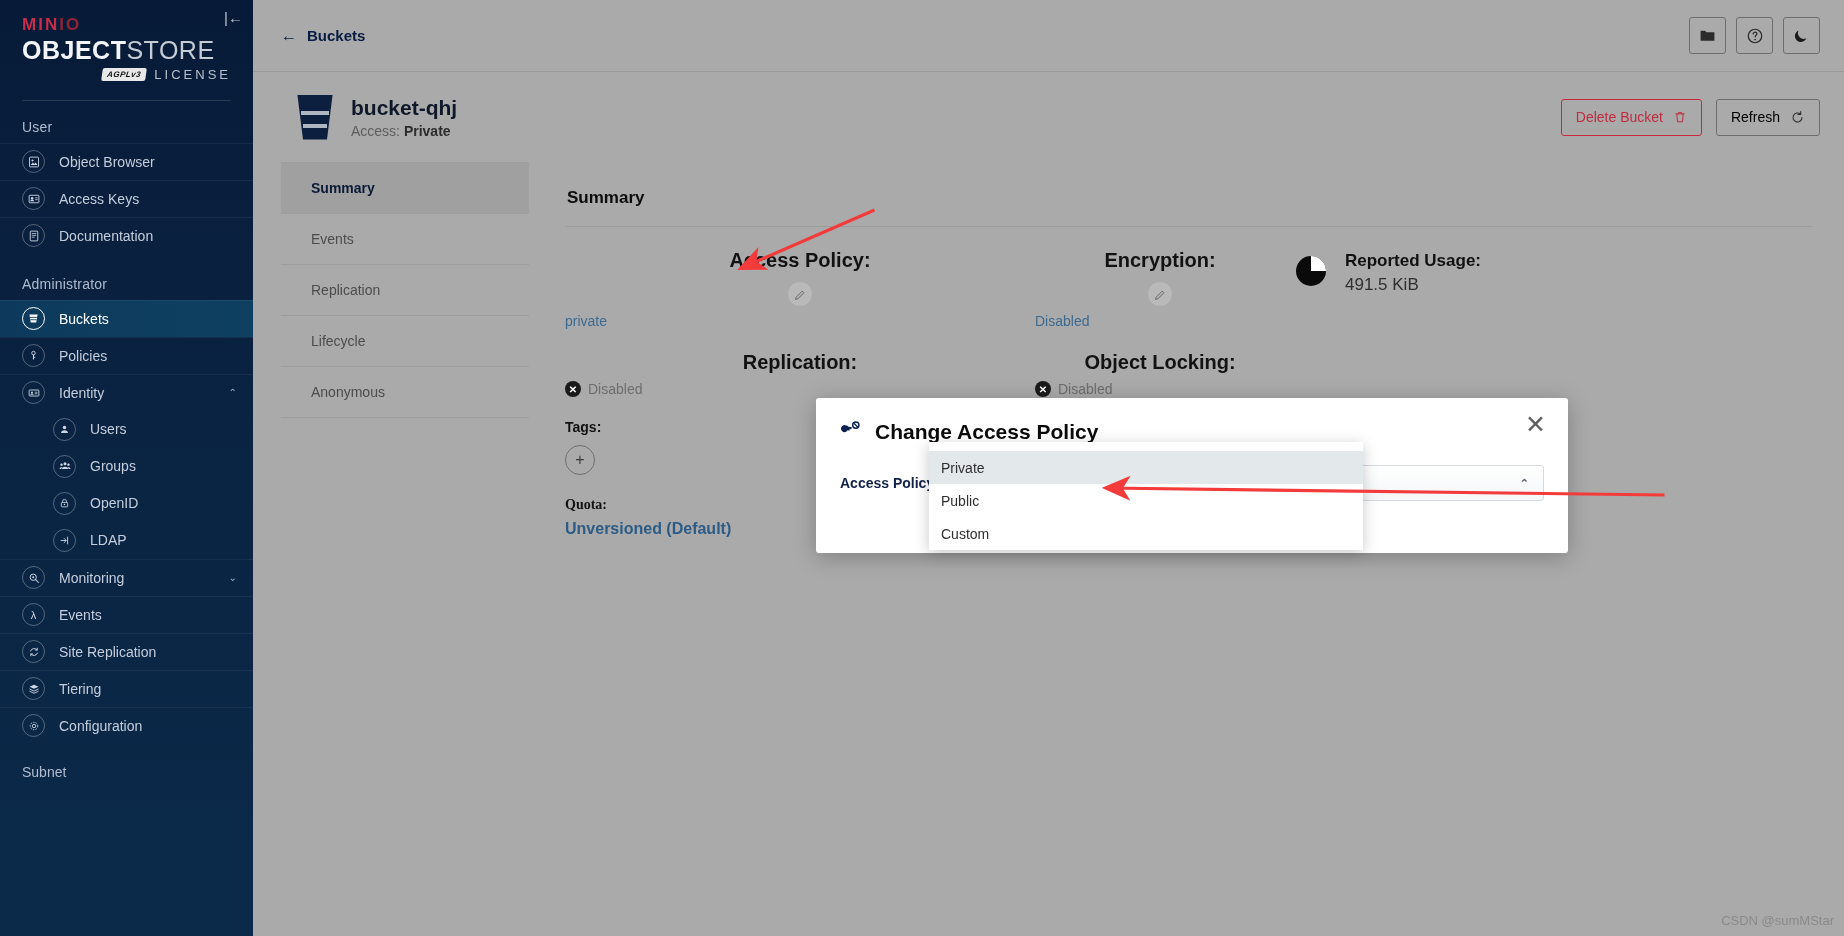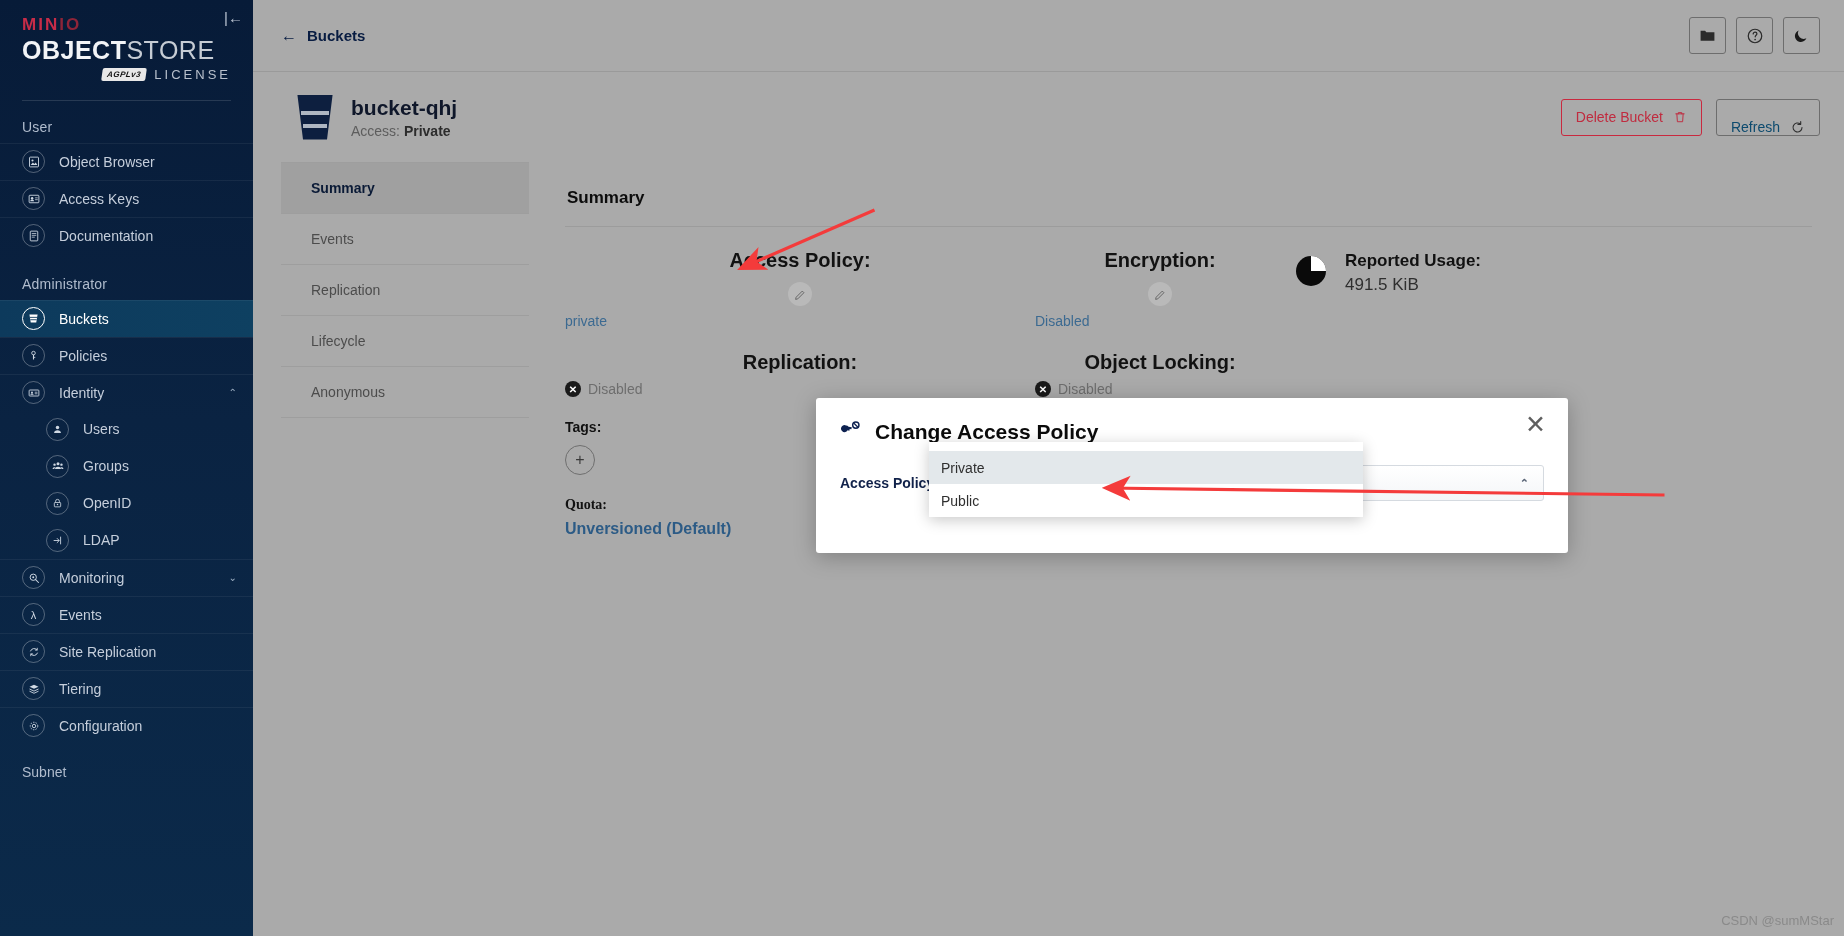--- a/index.html
+++ b/index.html
@@ -46,21 +46,21 @@
     display: flex; align-items: center; height: 37px; padding: 0 16px 0 22px;
     color: #c5cedb; font-size: 14px; cursor: pointer; position: relative;
     border-top: 1px solid rgba(255,255,255,0.06);
   }
   .nav-item.no-border { border-top: none; }
   .nav-item.active {
     background: linear-gradient(90deg, #0d3a5c 0%, #0e4061 100%);
     color: #ffffff;
   }
   .nav-item.active .nav-ico { border-color: #ffffff; color: #fff; }
-  .nav-item.child { padding-left: 46px; }
+  .nav-item.child { padding-left: 46px; margin-left: 7px; }
   .nav-ico {
     width: 23px; height: 23px; border-radius: 50%;
     border: 1px solid rgba(255,255,255,0.30);
     display: flex; align-items: center; justify-content: center;
     margin-right: 14px; flex: 0 0 23px; font-size: 11px; color: #cfd8e3;
   }
   .nav-ico svg { display:block; }
   .nav-label { flex: 1 1 auto; white-space: nowrap; }
   .nav-chevron { font-size: 10px; color: #9fb0c4; }
   .subnet-title { color: #b0bccd; font-size: 14px; padding: 20px 22px 6px 22px; }
@@ -99,21 +99,21 @@
   .bucket-glyph .s2 { top: 29px; left: 8px; right: 8px; }
   .bucket-name { font-size: 21px; font-weight: bold; color: #0f172a; line-height: 1.25; }
   .bucket-access { font-size: 14px; color: #5d5d5d; margin-top: 2px; }
   .bucket-access b { color: #2c2c2c; }
   .hdr-buttons { display: flex; gap: 14px; }
   .btn {
     height: 37px; padding: 0 14px; border-radius: 3px; font-size: 14px;
     display: flex; align-items: center; gap: 10px; cursor: pointer; background: transparent;
   }
   .btn-delete { border: 1px solid #c9293f; color: #c02b3f; }
-  .btn-refresh { border: 1px solid #6d6d6d; color: #0c4a6e; align-items: flex-end; }
+  .btn-refresh { border: 1px solid #6d6d6d; color: #000000; }
 
   .content-row { display: flex; padding: 0 0 0 28px; }
   .tabs-col { width: 248px; flex: 0 0 248px; border-top: 1px solid #9e9e9e; }
   .tab {
     height: 51px; display: flex; align-items: center; padding-left: 30px;
     font-size: 14px; color: #4c4c4c; border-bottom: 1px solid #9e9e9e; cursor: pointer;
   }
   .tab.active { background: #a0a0a0; color: #0a1a36; font-weight: bold; }
   .tab.blank { border-bottom: none; height: 42px; }
 
@@ -551,20 +551,23 @@
       </div>
     </div>
 
     <div class="dropdown">
       <div class="dd-item sel">
         <span>Private</span>
       </div>
       <div class="dd-item">
         <span>Public</span>
       </div>
+      <div class="dd-item">
+        <span>Custom</span>
+      </div>
     </div>
 
     <svg class="anno" viewBox="0 0 1591 936">
       <defs>
         <marker id="ah" markerWidth="9" markerHeight="9" refX="7.5" refY="4.5" orient="auto">
           <path d="M9,4.5 L0,0.6 L2.4,4.5 L0,8.4 Z" fill="#f43b3b"></path>
         </marker>
       </defs>
       <line x1="495" y1="210" x2="362" y2="268" stroke="#f43b3b" stroke-width="3.2" marker-end="url(#ah)"></line>
       <line x1="1285" y1="495" x2="727" y2="488" stroke="#f43b3b" stroke-width="3.2" marker-end="url(#ah)"></line>

